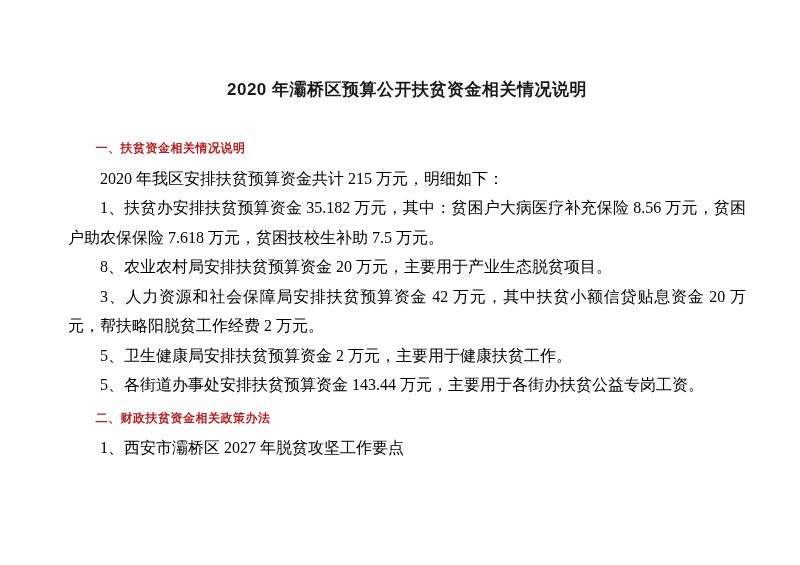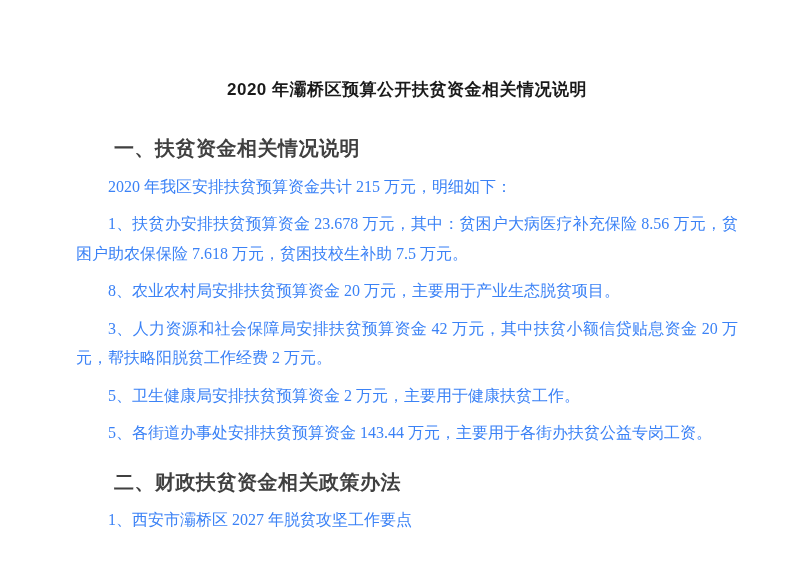--- a/index.html
+++ b/index.html
@@ -27,52 +27,52 @@
     font-size: 17px;
     font-weight: 700;
     text-align: center;
     line-height: 24px;
     margin: 0 0 32px 0;
     letter-spacing: 0.5px;
     color: #1a1a1a;
   }
   .sec-heading {
     font-family: "Liberation Sans", "DejaVu Sans", sans-serif;
-    font-size: 20px;
+    font-size: 12px;
     font-weight: 700;
     line-height: 29.5px;
     margin: 0;
     text-indent: 2.3em;
-    color: #404040;
+    color: #b91c1c;
     letter-spacing: 0.5px;
   }
   .sec-heading.second {
-    margin-top: 20px;
+    margin-top: 4px;
     font-family: Liberation Serif, serif;
   }
   .para {
-    margin: 8px;
+    margin: 0;
     line-height: 29.5px;
     text-indent: 2em;
     text-align: justify;
-    color: #3b82f6;
+    color: #000000;
   }
 </style>
 </head>
 <body>
 
 <div class="page">
 
   <h1 class="doc-title">2020 年灞桥区预算公开扶贫资金相关情况说明</h1>
 
   <h2 class="sec-heading">一、扶贫资金相关情况说明</h2>
 
   <p class="para">2020 年我区安排扶贫预算资金共计 215 万元，明细如下：</p>
 
-  <p class="para">1、扶贫办安排扶贫预算资金 23.678 万元，其中：贫困户大病医疗补充保险 8.56 万元，贫困户助农保保险 7.618 万元，贫困技校生补助 7.5 万元。</p>
+  <p class="para">1、扶贫办安排扶贫预算资金 35.182 万元，其中：贫困户大病医疗补充保险 8.56 万元，贫困户助农保保险 7.618 万元，贫困技校生补助 7.5 万元。</p>
 
   <p class="para">8、农业农村局安排扶贫预算资金 20 万元，主要用于产业生态脱贫项目。</p>
 
   <p class="para">3、人力资源和社会保障局安排扶贫预算资金 42 万元，其中扶贫小额信贷贴息资金 20 万元，帮扶略阳脱贫工作经费 2 万元。</p>
 
   <p class="para">5、卫生健康局安排扶贫预算资金 2 万元，主要用于健康扶贫工作。</p>
 
   <p class="para">5、各街道办事处安排扶贫预算资金 143.44 万元，主要用于各街办扶贫公益专岗工资。</p>
 
 

